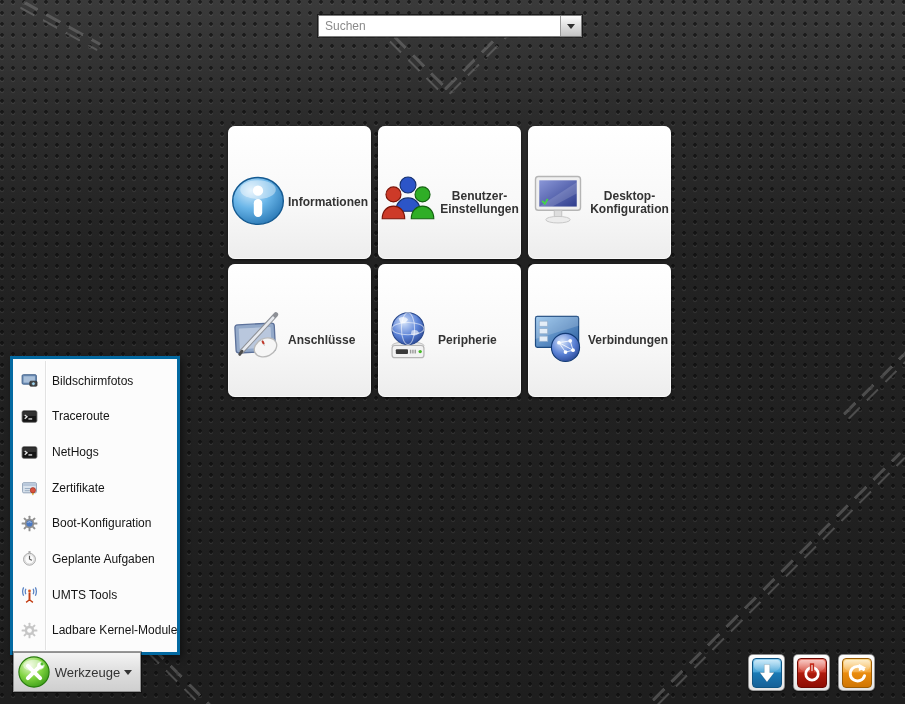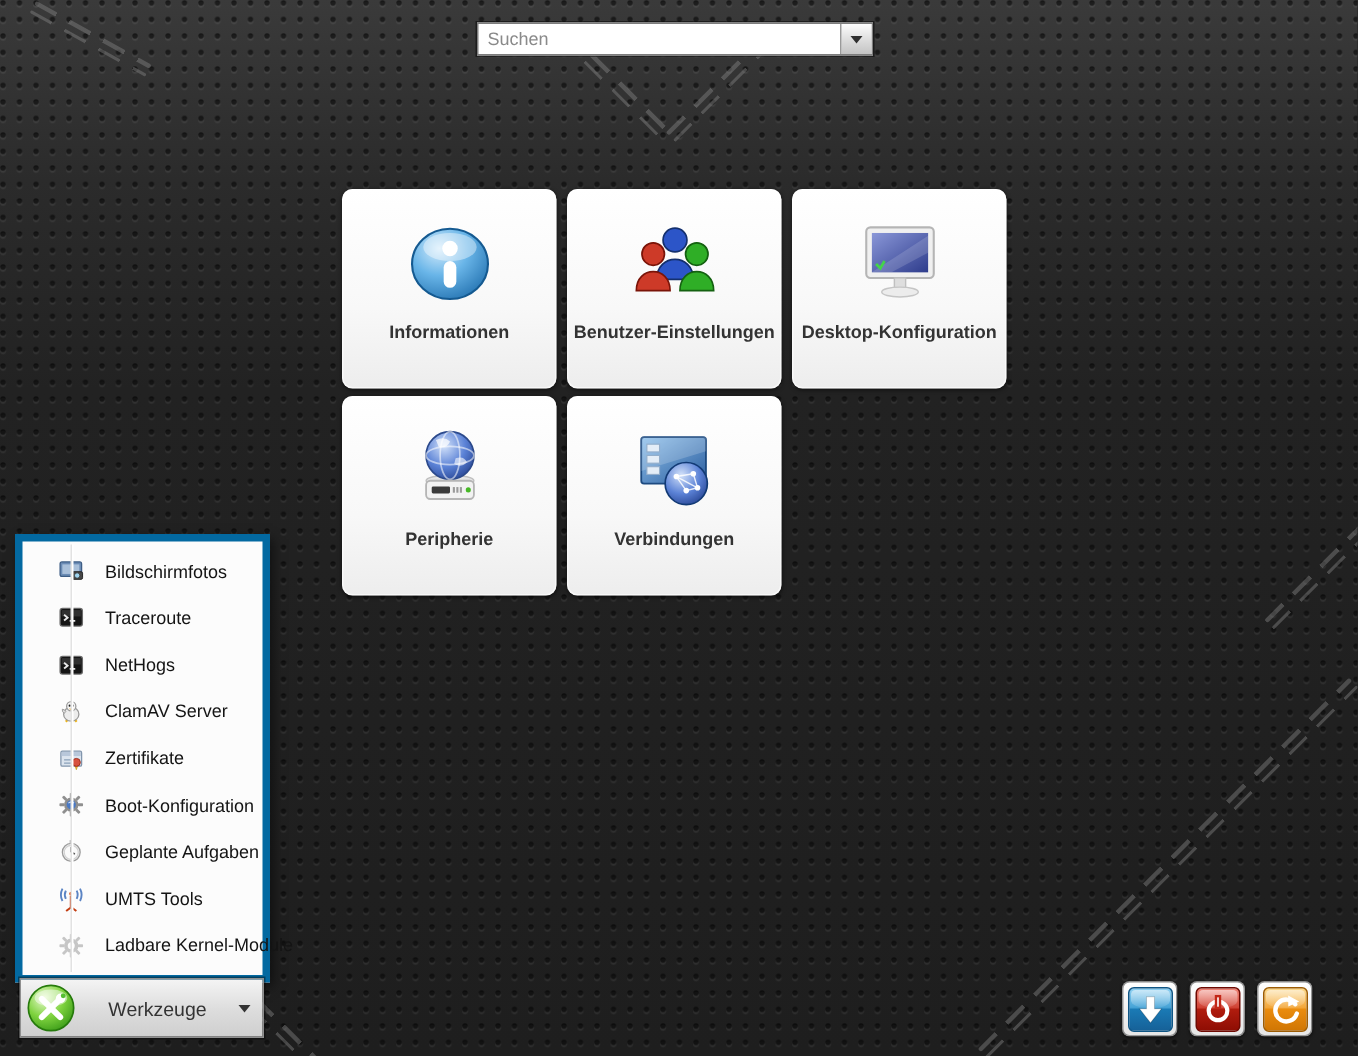--- a/index.html
+++ b/index.html
@@ -29,35 +29,35 @@
   .search-input::placeholder{color:#8a8a8a;opacity:1;}
   .search-drop{width:20px;border-left:1px solid #9a9a9a;background:linear-gradient(180deg,#fdfdfd,#d9d9d9 60%,#c4c4c4);
     display:flex;align-items:center;justify-content:center;cursor:pointer;}
   .search-drop .tri{width:0;height:0;border-left:4px solid transparent;border-right:4px solid transparent;border-top:5px solid #2f2f2f;}
 
   
   .grid{position:absolute;left:228px;top:126px;display:grid;grid-template-columns:repeat(3,143px);
     grid-auto-rows:133px;gap:5px 7px;z-index:3;}
   .tile{border-radius:7px;background:linear-gradient(180deg,#ffffff 0%,#f8f8f8 60%,#ededed 100%);
     box-shadow:0 1px 3px rgba(0,0,0,.55), inset 0 0 0 1px rgba(255,255,255,.6);
-    display:flex;flex-direction:column;align-items:center;padding-top:15px;box-sizing:border-box;cursor:pointer;}
+    display:flex;align-items:center;padding-top:15px;box-sizing:border-box;cursor:pointer;}
   .tile-icon{height:68px;display:flex;align-items:center;justify-content:center;}
   .tile-label{margin-top:6px;font-size:12px;font-weight:bold;color:#333;text-align:center;line-height:1.1;}
 
   
   .menu{position:absolute;left:10px;top:356px;width:170px;height:299px;background:#fcfcfc;
-    border:5px solid #0369a1;box-sizing:border-box;box-shadow:2px 3px 7px rgba(0,0,0,.5);
-    display:flex;flex-direction:column;padding:4px 16px;z-index:6;}
+    border:3px solid #0369a1;box-sizing:border-box;box-shadow:2px 3px 7px rgba(0,0,0,.5);
+    display:flex;flex-direction:column;padding:4px 0;z-index:6;}
   .menu-sep{position:absolute;left:32px;top:2px;bottom:2px;width:1px;background:#e2e2e2;box-shadow:1px 0 0 #fff;}
   .menu-item{flex:1;display:flex;align-items:center;padding-left:8px;cursor:pointer;}
   .mi{width:17px;height:17px;flex:0 0 17px;}
   .menu-label{margin-left:14px;font-size:12px;color:#141414;white-space:nowrap;}
 
   
-  .tools-btn{position:absolute;left:13px;top:652px;width:163px;height:40px;box-sizing:border-box;
+  .tools-btn{position:absolute;left:13px;top:652px;width:128px;height:40px;box-sizing:border-box;
     background:linear-gradient(180deg,#f4f4f4,#dcdcdc 55%,#cfcfcf);border:1px solid #8f8f8f;
     box-shadow:0 0 0 1px rgba(0,0,0,.4);display:flex;align-items:center;padding:0 8px 0 3px;cursor:pointer;z-index:7;}
   .tb-label{flex:1;text-align:center;font-size:13px;color:#333;}
   .tb-caret{width:0;height:0;border-left:4px solid transparent;border-right:4px solid transparent;border-top:5px solid #333;}
 
   
   .actions{position:absolute;left:748px;top:654px;display:flex;gap:8px;z-index:5;}
   .abtn{width:37px;height:37px;border-radius:5px;background:linear-gradient(180deg,#ffffff,#e6e6e6);
     border:1px solid rgba(0,0,0,.4);box-sizing:border-box;display:flex;align-items:center;justify-content:center;
     box-shadow:0 1px 2px rgba(0,0,0,.5);cursor:pointer;}
@@ -191,20 +191,41 @@
         <path d="M12 39 L52 13 L52 25 L26 39 Z" fill="rgba(255,255,255,.15)"></path>
         <path d="M15 33 l3 3 3 -5" stroke="#44d34a" stroke-width="2" fill="none"></path>
         <rect x="28" y="43" width="8" height="7" fill="#dedede" stroke="#c0c0c0"></rect>
         <ellipse cx="32" cy="53" rx="13" ry="3.5" fill="#ececec" stroke="#c5c5c5"></ellipse>
       </svg>
     </span>
     <span class="tile-label">Desktop-Konfiguration</span>
   </div>
 
 
+  <div class="tile">
+    <span class="tile-icon">
+      <svg width="60" height="60" viewBox="0 0 64 64">
+        <g transform="rotate(-3 30 32)">
+          <rect x="8" y="17" width="42" height="30" rx="3" fill="#93a9c9" stroke="#5c719a" stroke-width="1.4"></rect>
+          <rect x="12" y="21" width="34" height="22" rx="1" fill="#b9c7dd"></rect>
+        </g>
+        <g stroke-linecap="round">
+          <line x1="15" y1="46" x2="51" y2="7" stroke="#8d9096" stroke-width="5"></line>
+          <line x1="15" y1="46" x2="48" y2="10.5" stroke="#e6e9ee" stroke-width="3"></line>
+          <line x1="15" y1="46" x2="12.5" y2="49.5" stroke="#4d4d4d" stroke-width="3"></line>
+        </g>
+        <g transform="rotate(-26 40 42)">
+          <ellipse cx="40" cy="42" rx="12.5" ry="9.5" fill="#f6f6f6" stroke="#b9b9b9" stroke-width="1.4"></ellipse>
+          <line x1="40" y1="32.5" x2="40" y2="40" stroke="#cccccc" stroke-width="1.2"></line>
+          <rect x="38.9" y="34" width="2.2" height="4.2" rx="1" fill="#c0392b"></rect>
+        </g>
+      </svg>
+    </span>
+    <span class="tile-label">Anschlüsse</span>
+  </div>
 
   <div class="tile">
     <span class="tile-icon">
       <svg width="60" height="60" viewBox="0 0 64 64">
         <ellipse cx="32" cy="40" rx="17" ry="4" fill="#e6e6e6" stroke="#c0c0c0"></ellipse>
         <circle cx="32" cy="22" r="17" fill="url(#globeG)" stroke="#2c4a8c" stroke-width="1.2"></circle>
         <ellipse cx="32" cy="22" rx="7" ry="17" fill="none" stroke="rgba(255,255,255,.55)" stroke-width="1.2"></ellipse>
         <ellipse cx="32" cy="22" rx="17" ry="6.5" fill="none" stroke="rgba(255,255,255,.55)" stroke-width="1.2"></ellipse>
         <path d="M22 11 q6 -3 10 1 q-2 5 -8 4 z" fill="rgba(255,255,255,.7)"></path>
         <path d="M36 24 q6 -2 8 3 q-4 4 -9 1 z" fill="rgba(255,255,255,.6)"></path>
@@ -274,32 +295,20 @@
   </div>
 
 
   <div class="menu-item">
     <svg class="mi" viewBox="0 0 16 16">
         <use href="#sym-term"></use>
       </svg>
     <span class="menu-label">NetHogs</span>
   </div>
 
-  <div class="menu-item">
-    <svg class="mi" viewBox="0 0 16 16">
-      <path d="M4.6 14.3 l1.7 -1.9 M11.4 14.3 l-1.7 -1.9" stroke="#e9b31f" stroke-width="1.4"></path>
-      <ellipse cx="8" cy="9.5" rx="4.8" ry="4.4" fill="#ececec" stroke="#9a9a9a" stroke-width="0.8"></ellipse>
-      <path d="M3.6 9 q-1.6 -1 -1.2 -2.6 q1.6 .2 2.2 1.4 z" fill="#d9d9d9" stroke="#9a9a9a" stroke-width="0.6"></path>
-      <circle cx="8" cy="4.6" r="2.9" fill="#f6f6f6" stroke="#9a9a9a" stroke-width="0.8"></circle>
-      <circle cx="7" cy="4.2" r="0.7" fill="#222"></circle>
-        <circle cx="9" cy="4.2" r="0.7" fill="#222"></circle>
-      <path d="M6.6 6 l1.4 1.3 1.4 -1.3 z" fill="#f2b233"></path>
-    </svg>
-    <span class="menu-label">ClamAV Server</span>
-  </div>
 
   <div class="menu-item">
     <svg class="mi" viewBox="0 0 16 16">
         <use href="#sym-cert"></use>
       </svg>
     <span class="menu-label">Zertifikate</span>
   </div>
 
 
   <div class="menu-item">

